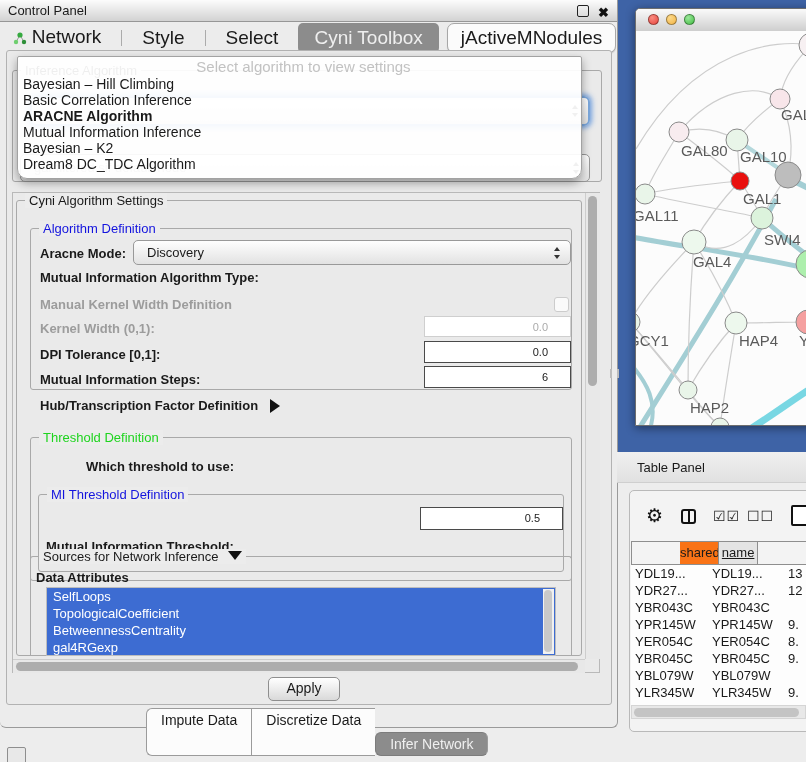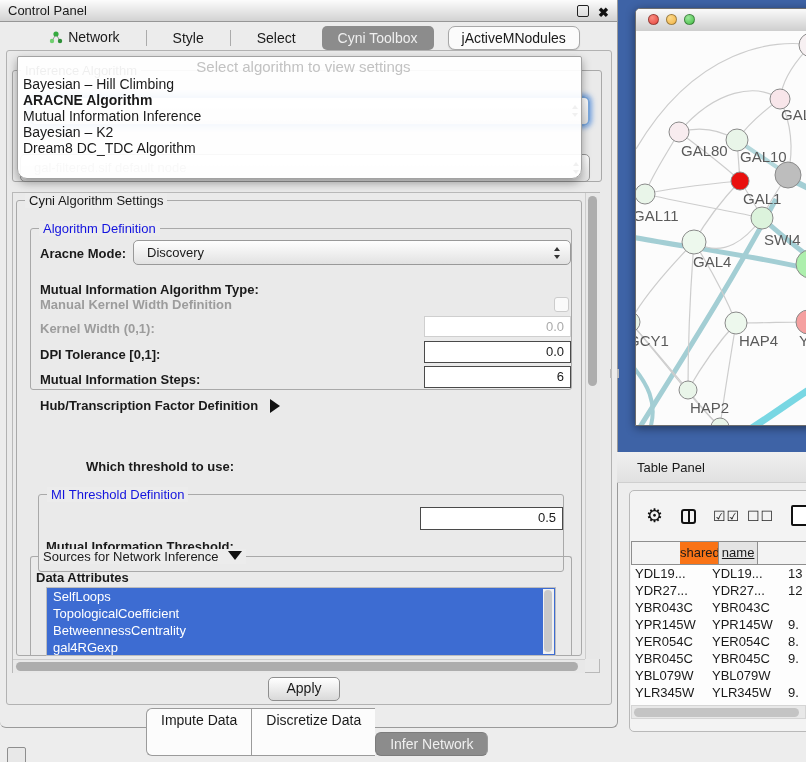--- a/index.html
+++ b/index.html
@@ -7,21 +7,21 @@
          background:#EDEDED;font-family:"Liberation Sans",sans-serif;color:#1a1a1a;}
   .abs{position:absolute;}
   
   .cp-win{left:0;top:8;width:617px;height:727px;background:#ECECEC;
           border-right:1px solid #9a9a9a;border-bottom:1px solid #9a9a9a;border-radius:0 0 6px 6px;}
   .cp-title{left:0;top:0;width:100%;height:22px;background:linear-gradient(#FCFCFC,#D2D2D2);
             border-bottom:1px solid #969696;font-size:13px;line-height:22px;padding-left:8px;box-sizing:border-box;}
   .cp-float{right:28px;top:5px;width:10px;height:10px;border:1.5px solid #222;border-radius:2px;}
   .cp-close{right:8px;top:2px;font-size:13px;font-weight:bold;color:#111;}
   
-  .tabrow{left:0;top:24px;width:100%;height:27px;display:flex;justify-content:center;align-items:center;gap:14px;font-size:14px;}
+  .tabrow{left:0;top:24px;width:100%;height:27px;display:flex;justify-content:center;align-items:center;gap:8px;font-size:19px;}
   .tab{padding:3px 12px;white-space:nowrap;}
   .tab-sep{width:1px;height:16px;background:#ABABAB;}
   .tab-sel{background:#8C8C8C;color:#EFEFEF;border-radius:5px;padding:4px 16px;}
   .tab-raised{border:1px solid #A7A7A7;background:#FBFBFB;border-radius:7px;padding:3px 13px;
               box-shadow:0 1px 1px rgba(0,0,0,.15);}
   .nt-icon{display:inline-block;vertical-align:-2px;margin-right:5px;}
   
   .tabpane{left:6px;top:50px;width:604px;height:653px;background:#EAEAEA;
            border:1px solid #B2B2B2;border-radius:3px;}
   
@@ -31,22 +31,22 @@
   .lbl{font-size:13px;font-weight:bold;white-space:nowrap;}
   .lbl-dis{color:#9C9C9C;}
   
   .combo{border:1px solid #999;border-radius:5px;background:linear-gradient(#FEFEFE,#E2E2E2);
          font-size:13px;line-height:23px;padding:0 24px 0 13px;box-sizing:border-box;white-space:nowrap;overflow:hidden;}
   .spin{position:absolute;right:9px;top:50%;margin-top:-6px;width:7px;height:12px;}
   .spin:before,.spin:after{content:"";position:absolute;left:0;border-left:3.5px solid transparent;border-right:3.5px solid transparent;}
   .spin:before{top:0;border-bottom:4.5px solid #333;}
   .spin:after{bottom:0;border-top:4.5px solid #333;}
   
-  .tfield{border:1px solid #4A4A4A;background:#fff;font-size:13px;line-height:20px;
-          text-align:right;padding:0 6px;box-sizing:border-box;}
+  .tfield{border:1px solid #4A4A4A;background:#fff;font-size:11px;line-height:20px;
+          text-align:right;padding:0 22px;box-sizing:border-box;}
   .tfield.dis{border:1px solid #CFCFCF;color:#ABABAB;}
   .cb{width:13px;height:13px;border:1px solid #CCC;border-radius:3px;background:#FAFAFA;}
   .tri-r{display:inline-block;width:0;height:0;border-top:7px solid transparent;border-bottom:7px solid transparent;
          border-left:10px solid #111;vertical-align:-3px;margin-left:8px;}
   .tri-d{display:inline-block;width:0;height:0;border-left:7px solid transparent;border-right:7px solid transparent;
          border-top:9px solid #111;vertical-align:1px;margin-left:6px;}
   
   .vsb{background:#E8E8E8;border-left:1px solid #CDCDCD;}
   .vsb .thumb{position:absolute;left:2px;width:9px;background:#ADADAD;border-radius:5px;}
   .hsb{background:#E8E8E8;border-top:1px solid #CDCDCD;}
@@ -145,20 +145,21 @@
     </div>
     <div class="abs combo" style="left:20px;top:154px;width:570px;height:28px;line-height:26px;color:#9A9A9A;z-index:6;">
       <span>gal-filtered.sif default node</span>
       <span class="spin"></span>
     </div>
 
     <div class="abs popup">
       <div class="pop-ph">Select algorithm to view settings</div>
       <div>
           <div class="popup-item">Bayesian – Hill Climbing</div>
+          <div class="popup-item">Basic Correlation Inference</div>
           <div class="popup-item sel">ARACNE Algorithm</div>
           <div class="popup-item">Mutual Information Inference</div>
           <div class="popup-item">Bayesian – K2</div>
           <div class="popup-item">Dream8 DC_TDC Algorithm</div>
         </div>
     </div>
 
     <div class="abs" style="left:12px;top:192px;width:588px;height:481px;border:1px solid #B9B9B9;box-sizing:border-box;"></div>
 
     <div class="abs gbox" style="left:16px;top:200px;width:564px;height:454px;">
@@ -166,34 +167,37 @@
     </div>
 
     <div class="abs gbox" style="left:30px;top:228px;width:540px;height:160px;">
       <span class="glabel blue">Algorithm Definition</span>
     </div>
     <div class="abs lbl" style="left:40px;top:246px;">Aracne Mode:</div>
     <div class="abs combo" style="left:133px;top:240px;width:438px;height:25px;">
       <span>Discovery</span>
       <span class="spin"></span>
     </div>
-    <div class="abs lbl" style="left:40px;top:282px;">Mutual Information Algorithm Type:</div>
+    <div class="abs lbl" style="left:40px;top:270px;">Mutual Information Algorithm Type:</div>
     <div class="abs lbl lbl-dis" style="left:40px;top:297px;">Manual Kernel Width Definition</div>
     <div class="abs cb" style="left:554px;top:297px;"></div>
     <div class="abs lbl lbl-dis" style="left:40px;top:321px;">Kernel Width (0,1):</div>
     <div class="abs tfield dis" style="left:424px;top:316px;width:147px;height:21px;">0.0</div>
     <div class="abs lbl" style="left:40px;top:347px;">DPI Tolerance [0,1]:</div>
     <div class="abs tfield" style="left:424px;top:341px;width:147px;height:22px;">0.0</div>
     <div class="abs lbl" style="left:40px;top:372px;">Mutual Information Steps:</div>
     <div class="abs tfield" style="left:424px;top:366px;width:147px;height:22px;">6</div>
     <div class="abs lbl" style="left:40px;top:398px;">
       <span>Hub/Transcription Factor Definition</span>
       <span class="tri-r"></span>
     </div>
 
+    <div class="abs gbox" style="left:30px;top:437px;width:540px;height:142px;">
+      <span class="glabel green">Threshold Definition</span>
+    </div>
     <div class="abs lbl" style="left:86px;top:459px;">Which threshold to use:</div>
     <div class="abs gbox" style="left:38px;top:494px;width:524px;height:76px;">
       <span class="glabel blue">MI Threshold Definition</span>
     </div>
     <div class="abs lbl" style="left:46px;top:539px;">Mutual Information Threshold:</div>
     <div class="abs tfield" style="left:420px;top:507px;width:143px;height:23px;">0.5</div>
 
     <div class="abs gbox" style="left:30px;top:556px;width:540px;height:98px;border-bottom:none;border-radius:3px 3px 0 0;">
       <span class="glabel">
         <span>Sources for Network Inference</span>

